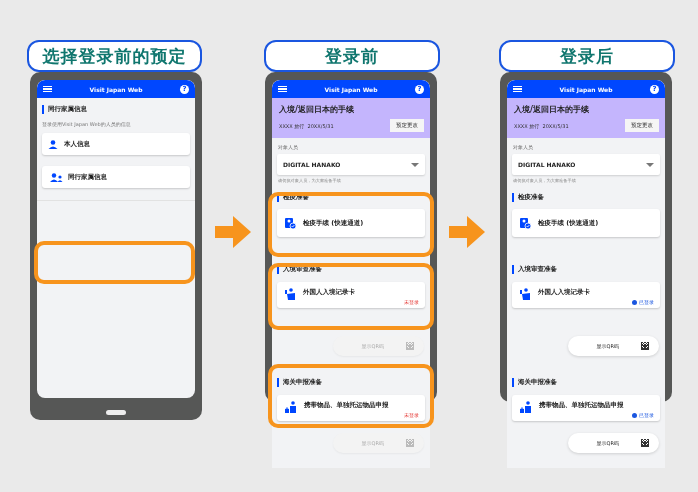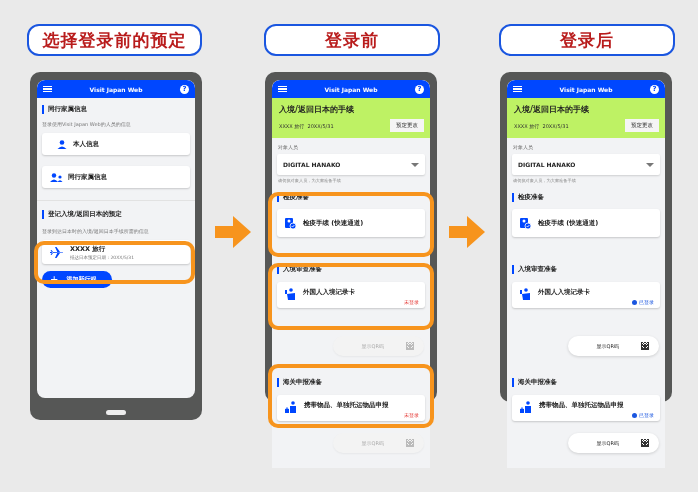--- a/index.html
+++ b/index.html
@@ -3,23 +3,23 @@
   <meta charset="utf-8">
   <style>
     * { box-sizing: border-box; margin: 0; padding: 0; }
     body {
       width: 698px; height: 492px; overflow: hidden;
       background: #eaeaea;
       font-family: "DejaVu Sans", "Liberation Sans", sans-serif;
       position: relative;
     }
     .pill-title {
-      position: absolute; top: 24px; height: 32px;
+      position: absolute; top: 40px; height: 32px;
       border: 2px solid #1a56e0; border-radius: 12px;
-      background: #fff; color: #b91c1c;
+      background: #fff; color: #0f766e;
       font-weight: bold; font-size: 17px;
       display: flex; align-items: center; justify-content: center;
       letter-spacing: 1px;
     }
     .phone {
       position: absolute; top: 72px; width: 172px;
       background: #565756; border-radius: 10px;
     }
     .screen {
       position: absolute; left: 7px; top: 8px; width: 158px;
@@ -65,21 +65,21 @@
         repeating-linear-gradient(-45deg, #333 0 1px, transparent 1px 2px);
     }
     .qr-btn.disabled .qr-icon {
       background:
         repeating-linear-gradient(45deg, #bbb 0 1px, transparent 1px 2px),
         repeating-linear-gradient(-45deg, #bbb 0 1px, transparent 1px 2px);
     }
     .status-red { position: absolute; right: 6px; bottom: 3px; font-size: 5px; color: #e53935; }
     .status-blue { position: absolute; right: 6px; bottom: 3px; font-size: 5px; color: #1a56e0; display: flex; align-items: center; gap: 2px; }
     .status-blue .dot { width: 5px; height: 5px; border-radius: 50%; background: #1a56e0; }
-    .gray-head { background: #bef264; padding: 6px 6px 6px 7px; }
+    .gray-head { background: #c4b5fd; padding: 6px 6px 6px 7px; }
     .trip-title { font-size: 8px; font-weight: bold; color: #222; margin-bottom: 4px; }
     .trip-row { display: flex; justify-content: space-between; align-items: center; font-size: 5px; color: #333; }
     .change-btn { background: #f5f5f5; padding: 3px 6px; font-size: 5.5px; color: #333; }
     .select-box {
       background: #fff; height: 21px; margin: 0 5px; border-radius: 2px;
       box-shadow: 0 1px 2px rgba(0,0,0,0.15);
       display: flex; align-items: center; justify-content: space-between; padding: 0 6px;
       font-size: 6px; font-weight: bold; color: #222;
     }
     .tri { width: 0; height: 0; border-left: 4px solid transparent; border-right: 4px solid transparent; border-top: 4px solid #777; }
@@ -96,57 +96,38 @@
           <span></span>
           <span></span>
           <span></span>
         </div>
       <span>Visit Japan Web</span>
       <div class="help">?</div>
     </div>
     <div style="padding:7px 5px 0 5px;">
       <div class="sec-head">同行家属信息</div>
       <div class="sub" style="margin-top:7px;">登录使用Visit Japan Web的人员的信息</div>
-      <div class="card" style="height:22px;margin-top:6px;padding-left:15px;">
+      <div class="card" style="height:22px;margin-top:6px;padding-left:6px;">
         <svg width="10" height="9" viewBox="0 0 10 9">
             <circle cx="5" cy="2.5" r="2.3" fill="#0047ff"></circle>
             <path d="M0.5 9 Q5 4 9.5 9 Z" fill="#0047ff"></path>
           </svg>
         <span class="card-label" style="margin-left:6px;">本人信息</span>
       </div>
       <div class="card" style="height:22px;margin-top:11px;padding-left:8px;">
         <svg width="13" height="9" viewBox="0 0 13 9">
             <circle cx="4" cy="2.5" r="2.2" fill="#0047ff"></circle>
             <path d="M0 9 Q4 4 8 9 Z" fill="#0047ff"></path>
             <circle cx="10" cy="4" r="1.6" fill="#0047ff"></circle>
             <path d="M7.5 9 Q10 5.5 12.5 9 Z" fill="#0047ff"></path>
           </svg>
         <span class="card-label" style="margin-left:5px;">同行家属信息</span>
       </div>
     </div>
     <div style="height:1px;background:#e2e2e2;margin-top:12px;"></div>
-    <div style="padding:9px 5px 0 5px;">
-      <div class="sec-head">登记入境/返回日本的预定</div>
-      <div class="sub" style="margin-top:9px;">登录到达日本时的入境/返回日本手续所需的信息</div>
-      <div class="card" style="height:24px;margin-top:6px;padding-left:8px;">
-        <svg width="13" height="11" viewBox="0 0 13 11">
-            <path d="M0 5 L13 5.5 L13 6 L0 6 Z M5 0 L7.5 5.5 L5 11 L6.5 11 L10 6 L10 5 L6.5 0 Z M0.5 3 L2 5.5 L0.5 8 L1.5 8 L3 6 L3 5 L1.5 3 Z" fill="#0047ff"></path>
-          </svg>
-        <div style="margin-left:7px;">
-          <div class="card-label">XXXX 旅行</div>
-          <div style="font-size:4.5px;color:#777;margin-top:1px;">
-            <span>抵达日本预定日期：</span><span>20XX/5/31</span>
-          </div>
-        </div>
-      </div>
-      <div style="margin-top:7px;width:70px;height:17px;border-radius:9px;background:#0047ff;color:#fff;display:flex;align-items:center;padding-left:8px;gap:8px;font-size:6px;font-weight:bold;">
-        <span style="font-size:10px;font-weight:normal;line-height:1;">+</span>
-        <span>添加新行程</span>
-      </div>
-    </div>
   </div>
   <div style="position:absolute;left:76px;bottom:5px;width:20px;height:5px;background:#eee;border-radius:3px;"></div>
 </div>
 
 <div class="orange-box" style="left:34px;top:241px;width:161px;height:43px;"></div>
 
 <svg style="position:absolute;left:213px;top:214px;" width="40" height="36" viewBox="0 0 40 36">
   <path d="M2 12 L20 12 L20 2 L38 18 L20 34 L20 24 L2 24 Z" fill="#f7941d"></path>
 </svg>
 

